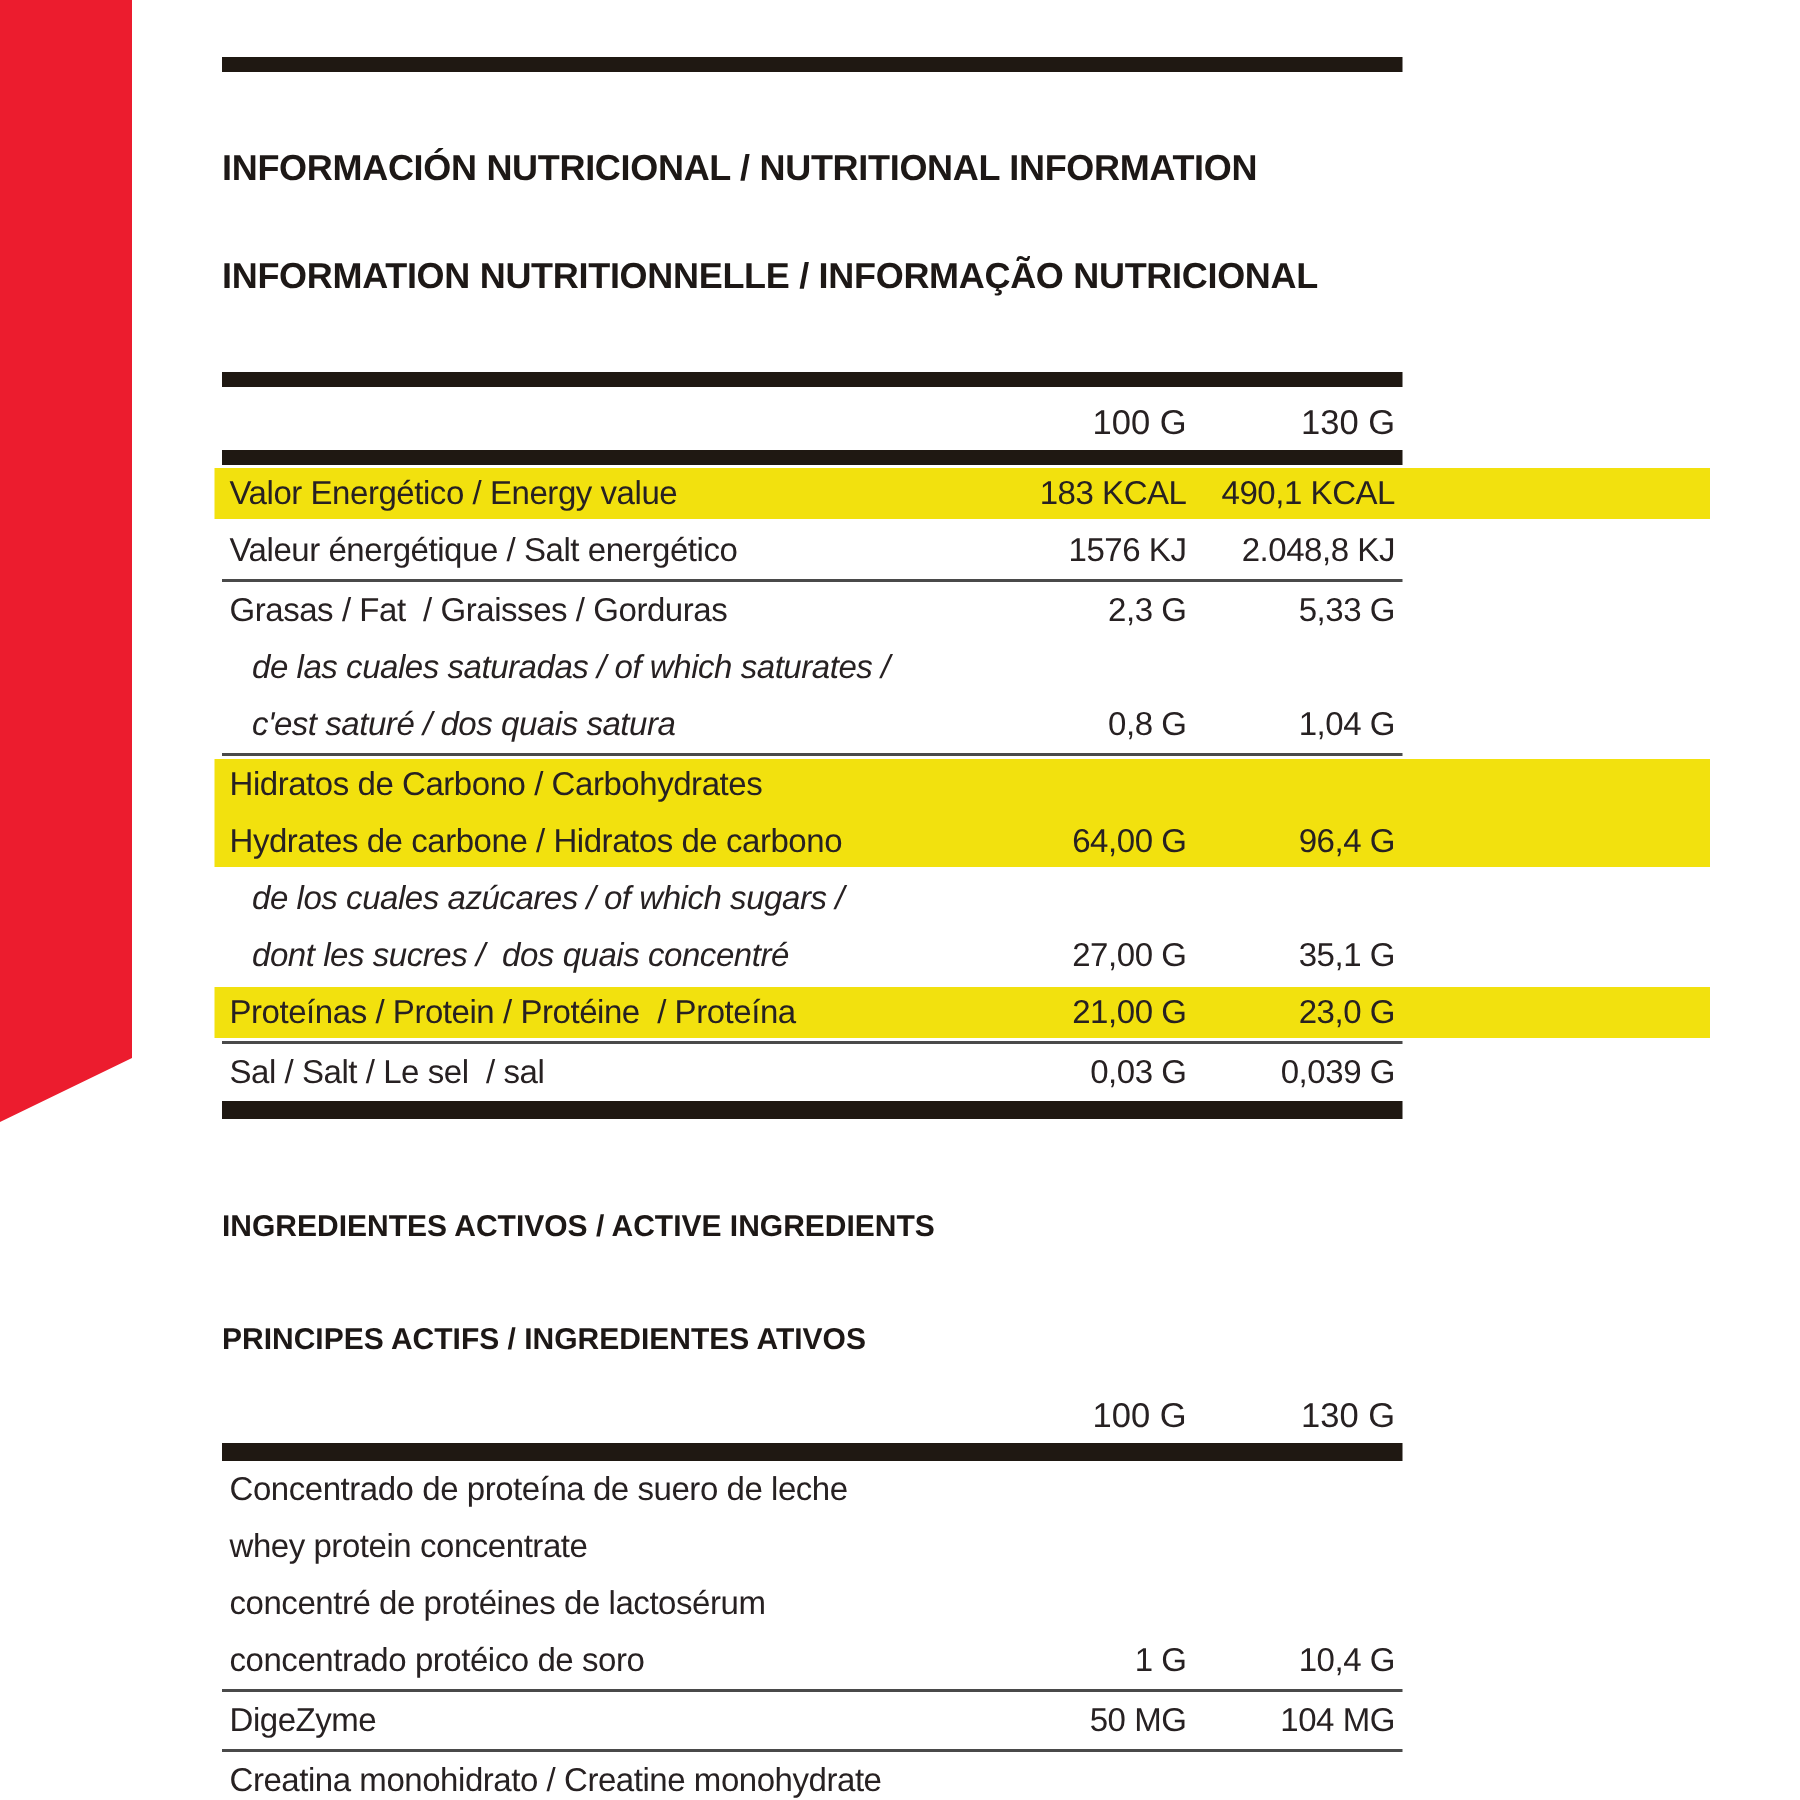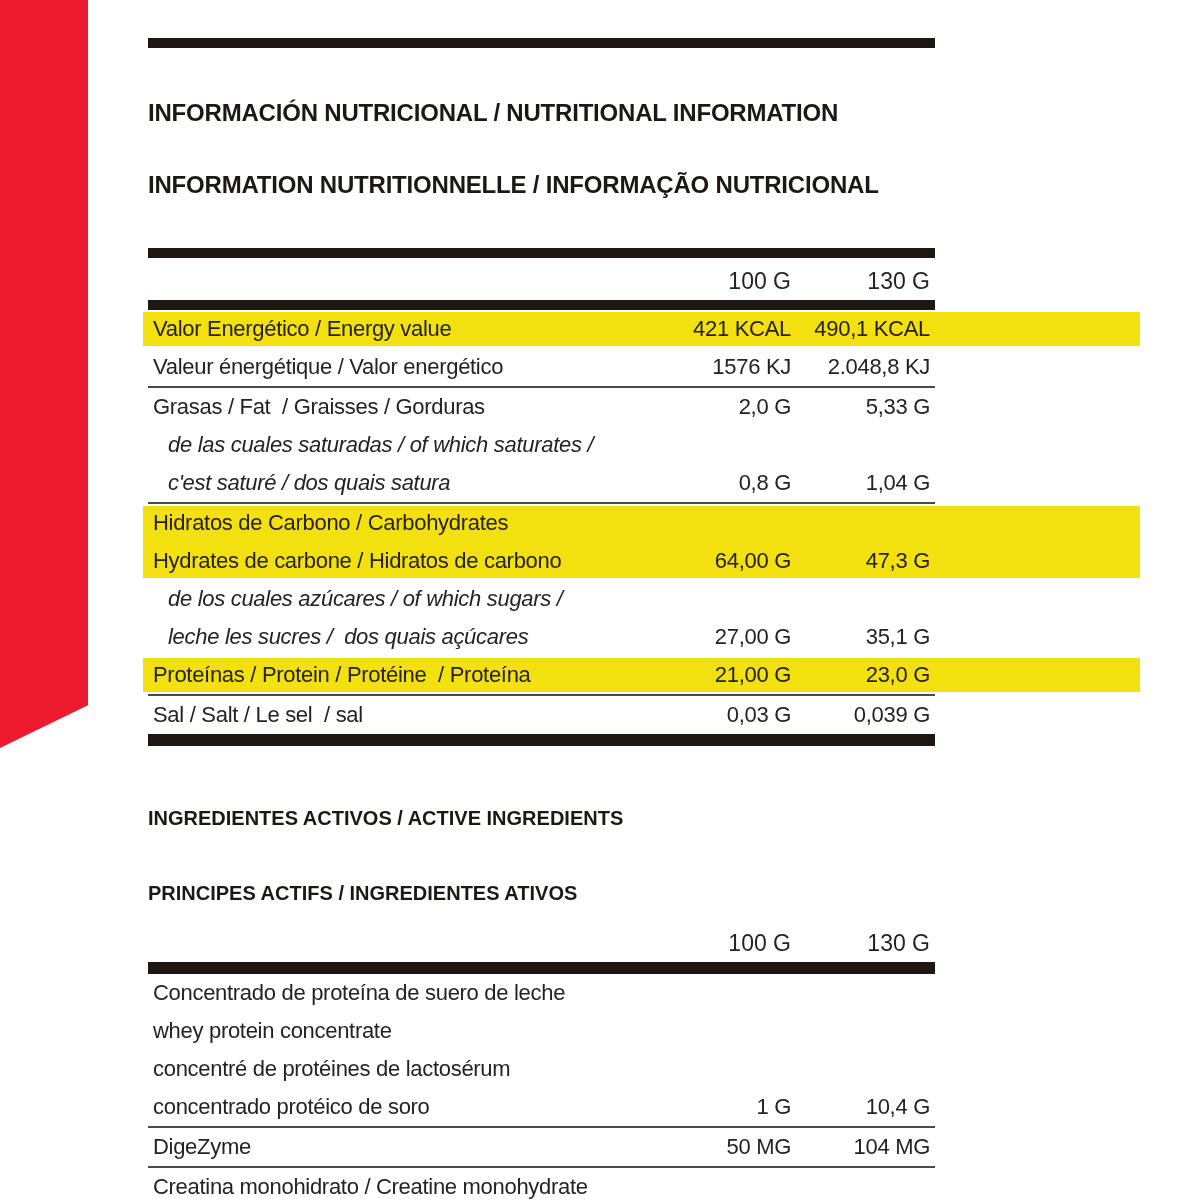--- a/index.html
+++ b/index.html
@@ -69,64 +69,64 @@
       <div class="cell-100">100 G</div>
       <div class="cell-130">130 G</div>
     </div>
 
     <div class="bar"></div>
 
     <div class="rows" id="nutri-rows">
         <div class="row hl">
           <div class="line">
             <div class="label">Valor Energético / Energy value</div>
-            <div class="val">421 KCAL</div>
+            <div class="val">183 KCAL</div>
             <div class="val v2">490,1 KCAL</div>
           </div>
         </div>
         <div class="row sep">
           <div class="line">
-            <div class="label">Valeur énergétique / Valor energético</div>
+            <div class="label">Valeur énergétique / Salt energético</div>
             <div class="val">1576 KJ</div>
             <div class="val v2">2.048,8 KJ</div>
           </div>
         </div>
         <div class="row">
           <div class="line">
             <div class="label">Grasas / Fat  / Graisses / Gorduras</div>
-            <div class="val">2,0 G</div>
+            <div class="val">2,3 G</div>
             <div class="val v2">5,33 G</div>
           </div>
         </div>
         <div class="row sep">
           <div class="line indent">
             <div class="label">de las cuales saturadas / of which saturates /</div>
           </div>
           <div class="line indent">
             <div class="label">c'est saturé / dos quais satura</div>
             <div class="val">0,8 G</div>
             <div class="val v2">1,04 G</div>
           </div>
         </div>
         <div class="row hl">
           <div class="line">
             <div class="label">Hidratos de Carbono / Carbohydrates</div>
           </div>
           <div class="line">
             <div class="label">Hydrates de carbone / Hidratos de carbono</div>
             <div class="val">64,00 G</div>
-            <div class="val v2">47,3 G</div>
+            <div class="val v2">96,4 G</div>
           </div>
         </div>
         <div class="row">
           <div class="line indent">
             <div class="label">de los cuales azúcares / of which sugars /</div>
           </div>
           <div class="line indent">
-            <div class="label">leche les sucres /  dos quais açúcares</div>
+            <div class="label">dont les sucres /  dos quais concentré</div>
             <div class="val">27,00 G</div>
             <div class="val v2">35,1 G</div>
           </div>
         </div>
         <div class="row hl sep">
           <div class="line">
             <div class="label">Proteínas / Protein / Protéine  / Proteína</div>
             <div class="val">21,00 G</div>
             <div class="val v2">23,0 G</div>
           </div>

